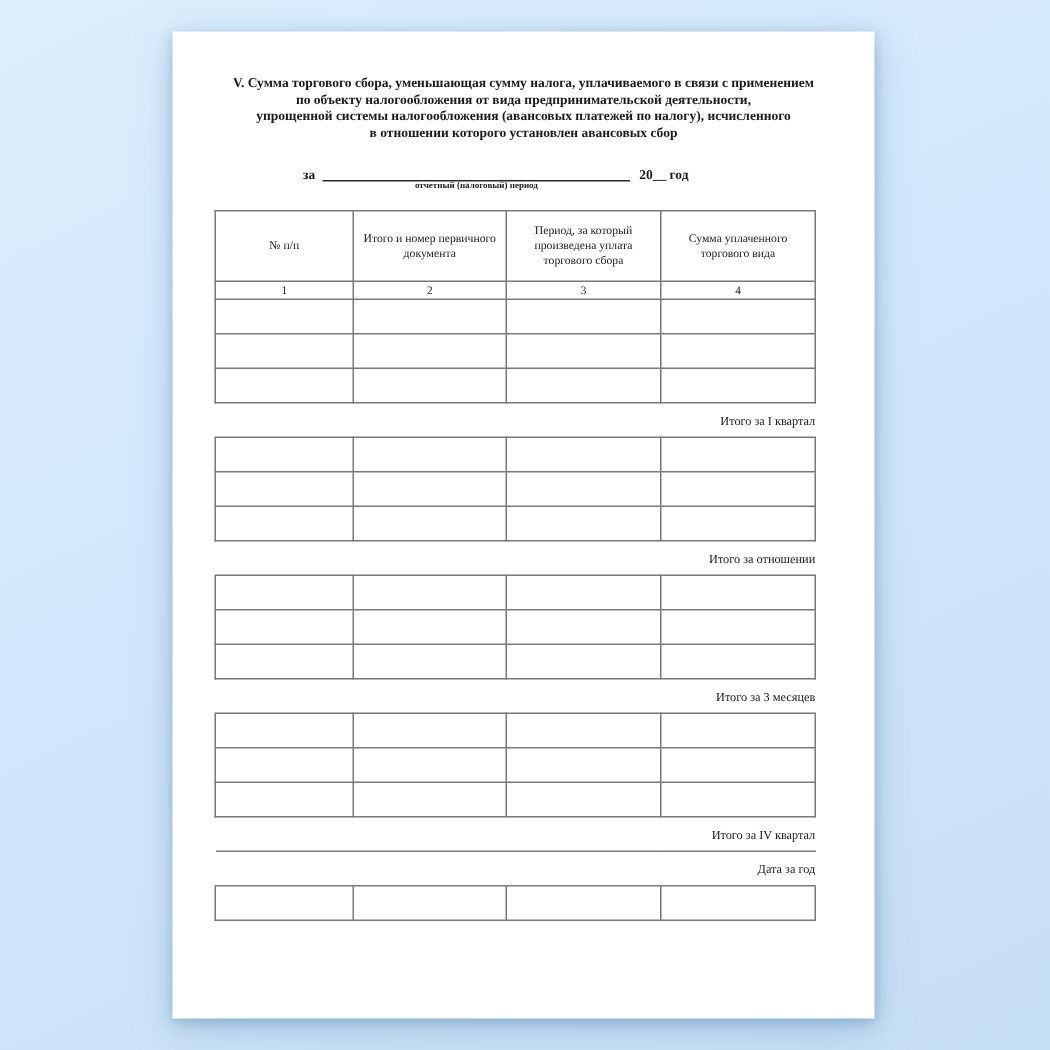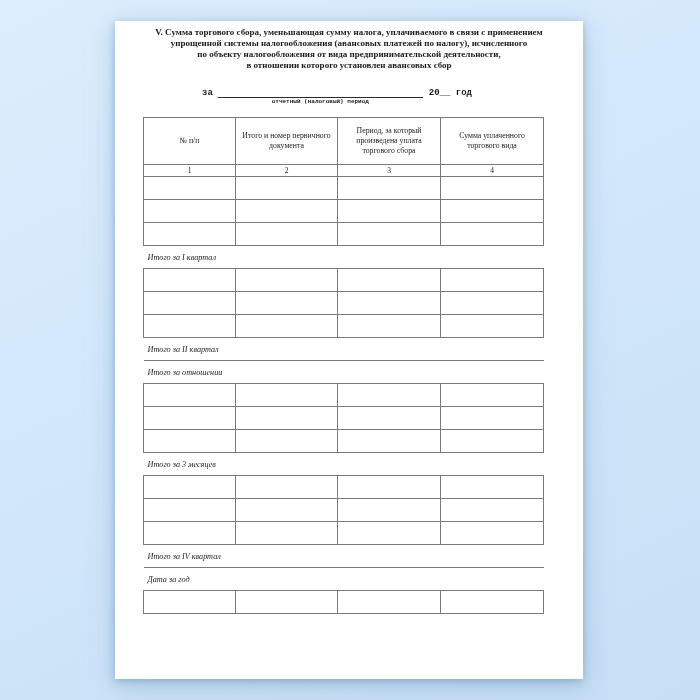--- a/index.html
+++ b/index.html
@@ -19,37 +19,36 @@
     position: absolute;
     left: 115px;
     top: 21px;
     width: 468px;
     height: 658px;
     background: #ffffff;
     box-shadow: 0 2px 8px rgba(100,140,180,0.50), 0 8px 26px rgba(110,150,190,0.35);
   }
   
   .form-title {
-    margin-top: 6px;
+    margin-top: 29px;
     text-align: center;
     font-weight: bold;
     font-size: 9px;
     line-height: 11px;
     padding: 0 12px;
   }
   
   .period {
     display: flex;
     align-items: center;
     margin-top: 16px;
     padding-left: 87px;
     font-weight: bold;
     font-size: 9px;
     height: 11px;
-    font-family: Liberation Mono, monospace;
   }
   .p-blank {
     display: inline-block;
     position: relative;
     width: 205px;
     height: 10px;
     margin: 0 6px 0 5px;
     border-bottom: 1px solid #2a2a2a;
   }
   .p-caption {
@@ -91,33 +90,32 @@
   tr.r td {
     height: 22px;
   }
   tr.total td {
     border-left: none;
     border-right: none;
     height: 22px;
     font-size: 8.2px;
     vertical-align: middle;
     padding-left: 4px;
-    text-align: left;
-    font-style: italic;
+    text-align: right;
   }
 </style>
 </head>
 <body>
 
 <div class="sheet">
 
   <div class="form-title">
     <div>V.  Сумма торгового сбора, уменьшающая сумму налога,  уплачиваемого в связи с применением</div>
+    <div>по объекту налогообложения от вида предпринимательской деятельности,</div>
     <div>упрощенной системы налогообложения (авансовых платежей по налогу), исчисленного</div>
-    <div>по объекту налогообложения от вида предпринимательской деятельности,</div>
     <div>в отношении которого установлен авансовых сбор</div>
   </div>
 
   <div class="period">
     <span>за</span>
     <span class="p-blank">
         <span class="p-caption">отчетный (налоговый) период</span>
       </span>
     <span>20__  год</span>
   </div>
@@ -179,23 +177,20 @@
           <td></td>
         </tr>
       <tr class="r">
           <td></td>
           <td></td>
           <td></td>
           <td></td>
         </tr>
 
       <tr class="total">
-        <td colspan="4">Итого за II квартал</td>
-      </tr>
-      <tr class="total">
         <td colspan="4">Итого за отношении</td>
       </tr>
 
       <tr class="r">
           <td></td>
           <td></td>
           <td></td>
           <td></td>
         </tr>
       <tr class="r">

